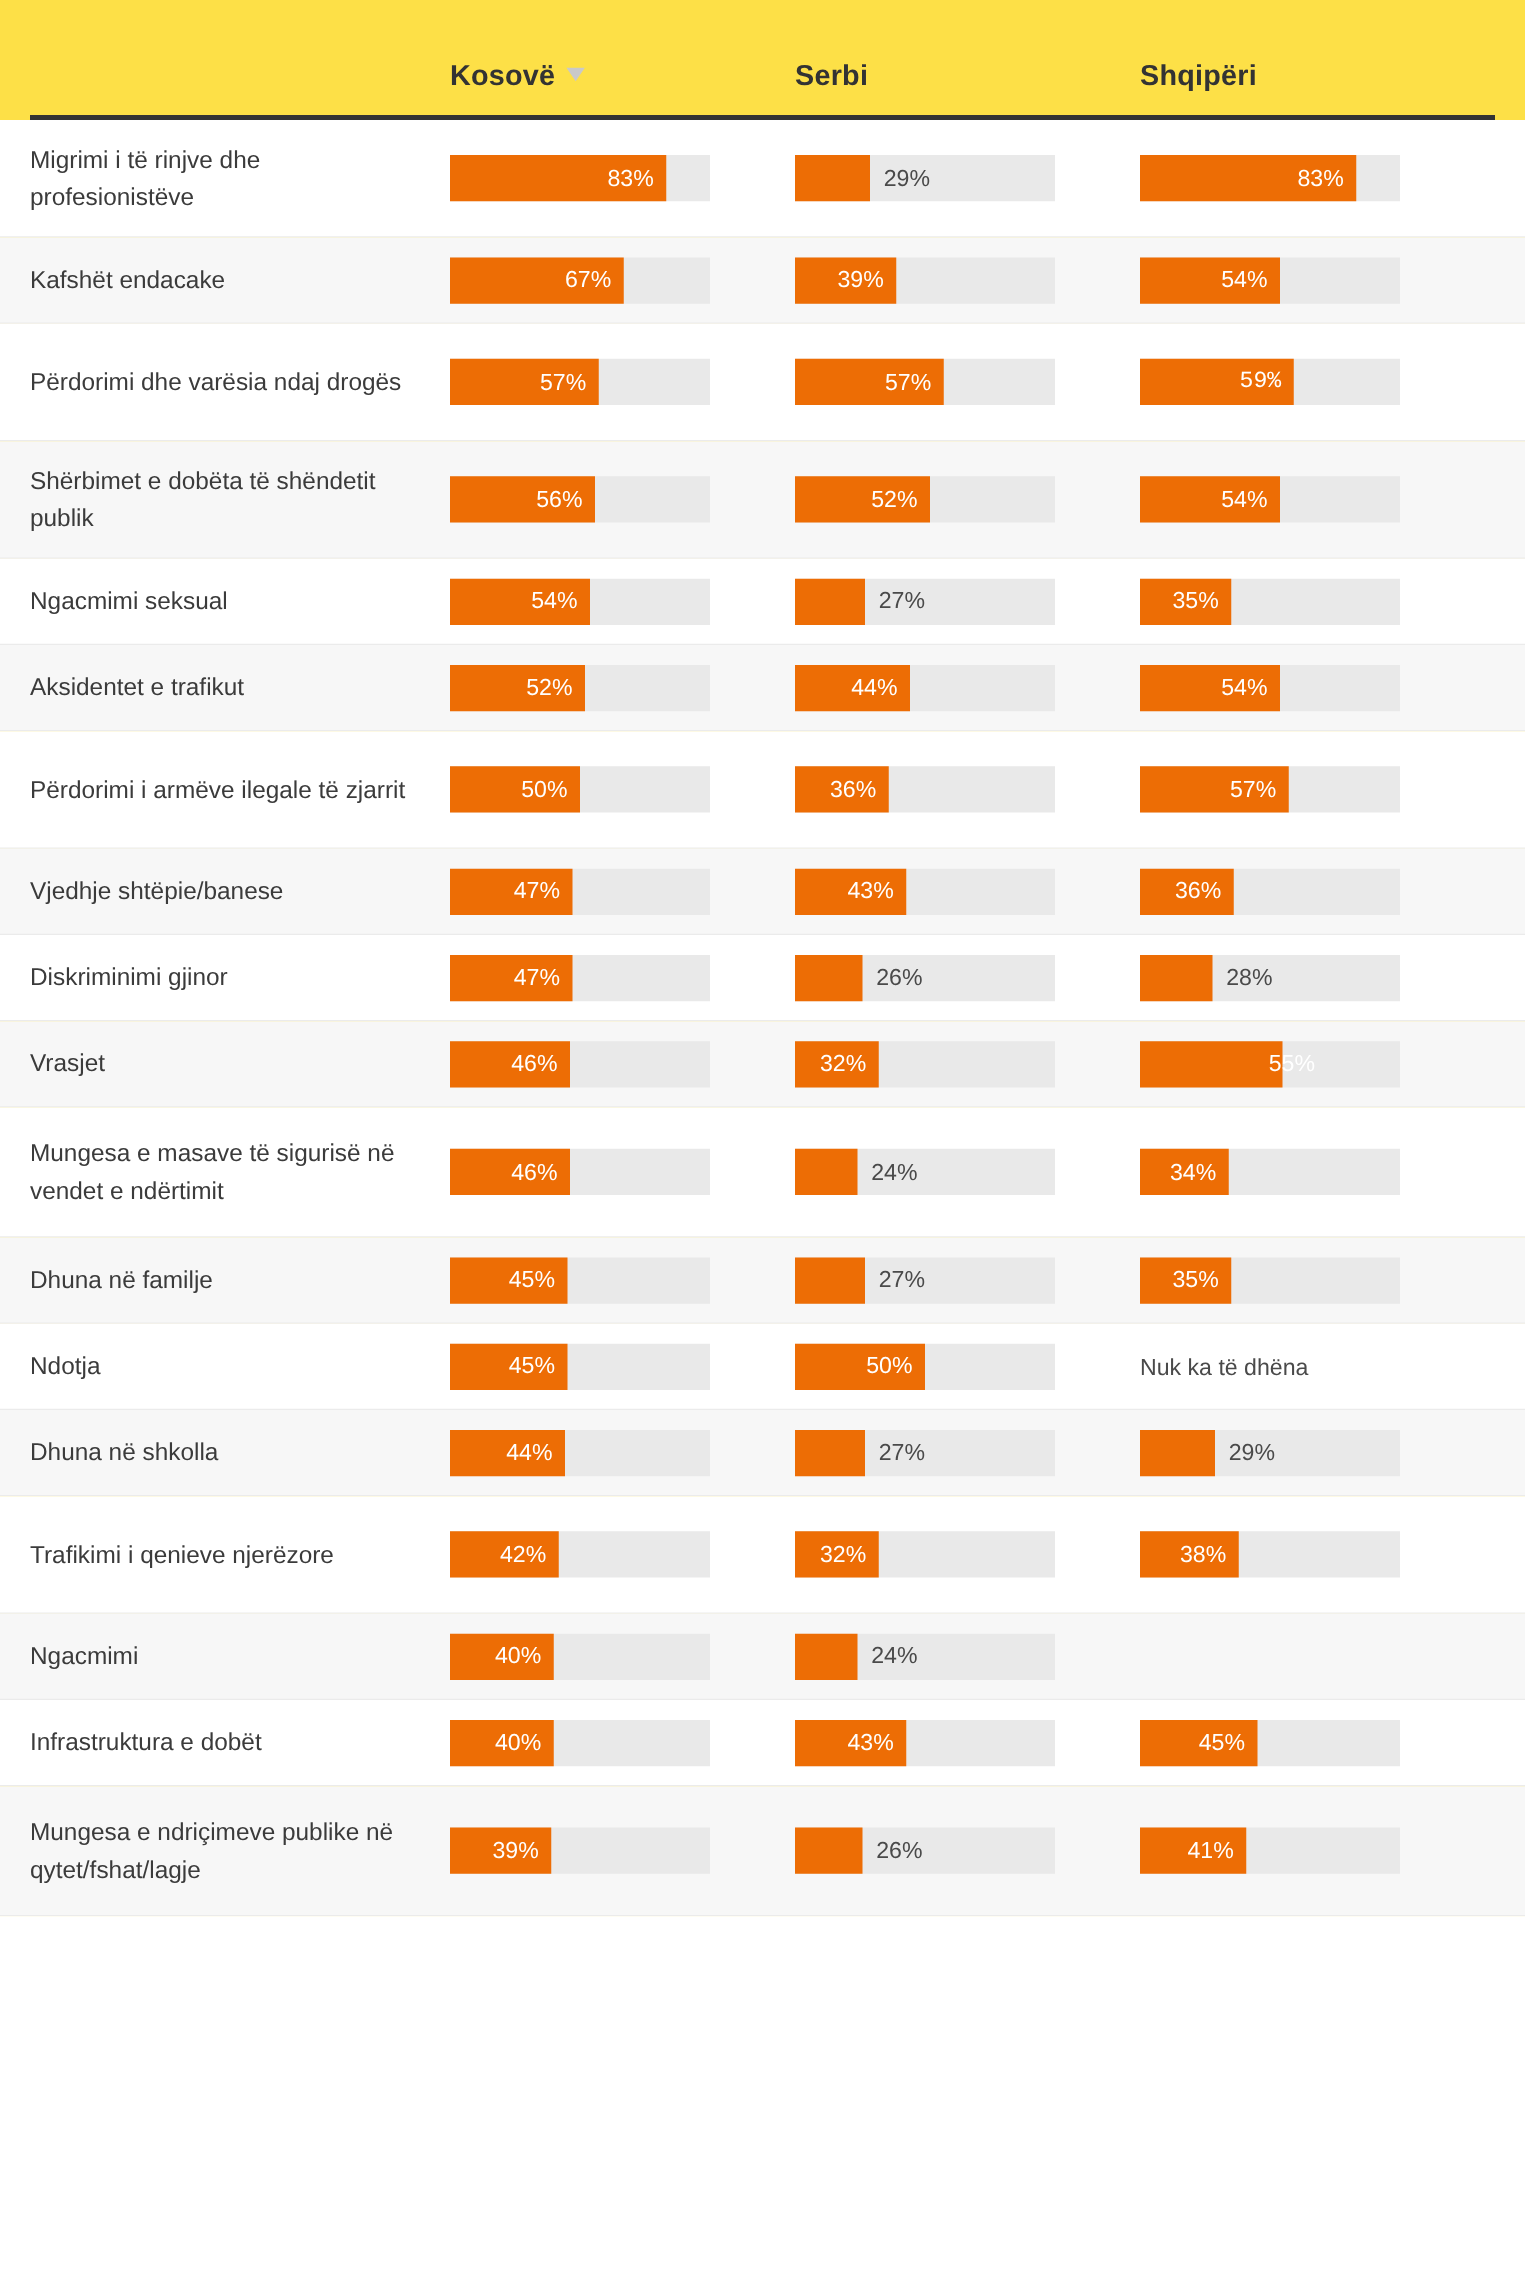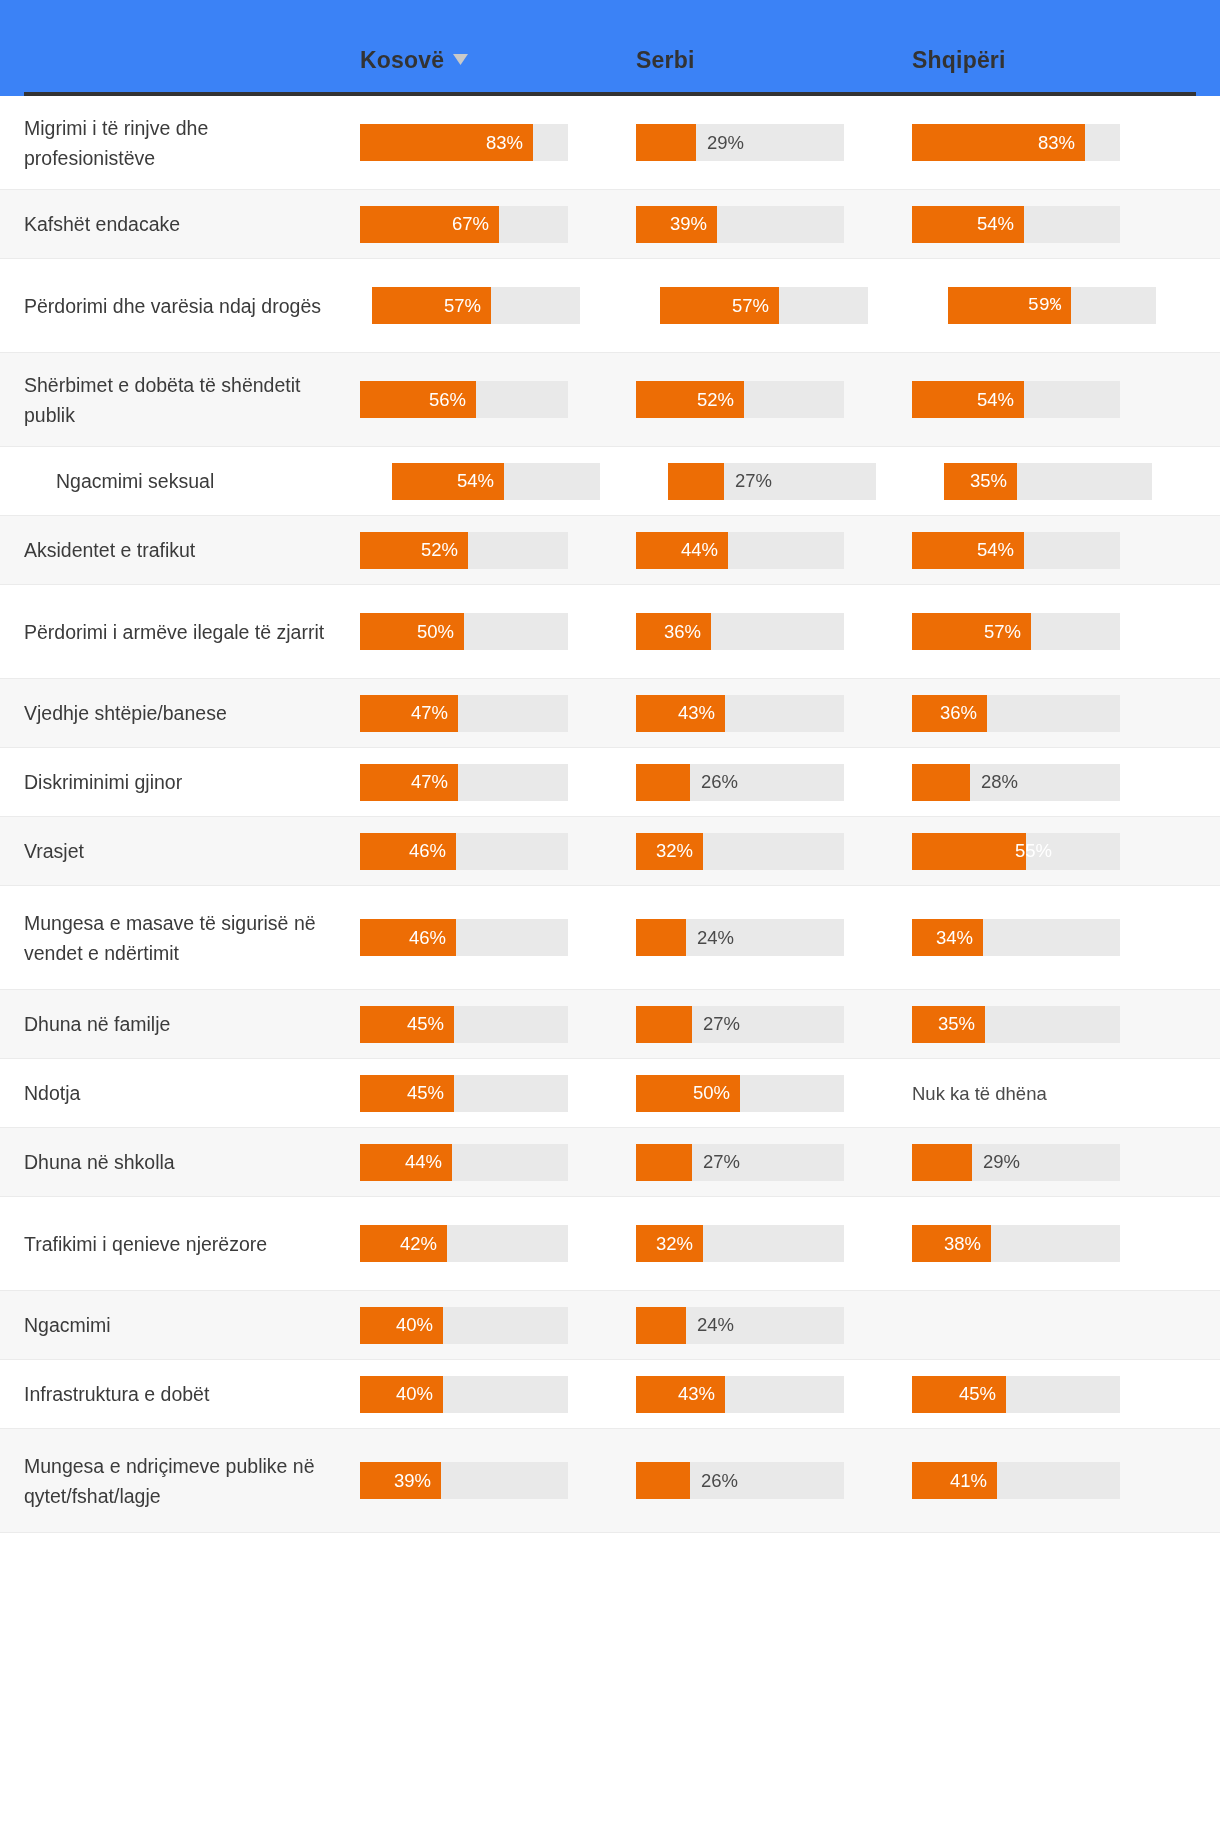--- a/index.html
+++ b/index.html
@@ -7,21 +7,21 @@
   body{
     width:1220px;
     background:#ffffff;
     font-family:"Liberation Sans", sans-serif;
     -webkit-font-smoothing:antialiased;
   }
   .chart-wrap{
     width:1220px;
     box-sizing:border-box;
     padding:0 0 0 0;
-    background:#3b82f6;
+    background:#fde047;
   }
 
   
   .head-row{
     display:flex;
     align-items:flex-end;
     height:92px;
     padding-left:24px;
     box-sizing:border-box;
   }
@@ -179,21 +179,21 @@
             <span class="val-in" style="left: 71px; transform: translate(-100%, -50%);">39%</span>
           </div>
         </div>
         <div class="cell-bar">
           <div class="track">
             <div class="fill" title="54%" style="width: 112px;"></div>
             <span class="val-in" style="left: 102px; transform: translate(-100%, -50%);">54%</span>
           </div>
         </div>
       </div>
-      <div class="row" style="height: 94px; gap: 12px;">
+      <div class="row" style="height: 94px;">
         <div class="cell-label">Përdorimi dhe varësia ndaj drogës</div>
         <div class="cell-bar">
           <div class="track">
             <div class="fill" title="57%" style="width: 119px;"></div>
             <span class="val-in" style="left: 109px; transform: translate(-100%, -50%);">57%</span>
           </div>
         </div>
         <div class="cell-bar">
           <div class="track">
             <div class="fill" title="57%" style="width: 119px;"></div>
@@ -221,21 +221,21 @@
             <span class="val-in" style="left: 98px; transform: translate(-100%, -50%);">52%</span>
           </div>
         </div>
         <div class="cell-bar">
           <div class="track">
             <div class="fill" title="54%" style="width: 112px;"></div>
             <span class="val-in" style="left: 102px; transform: translate(-100%, -50%);">54%</span>
           </div>
         </div>
       </div>
-      <div class="row" style="height: 69px; justify-content: flex-end;">
+      <div class="row" style="height: 69px;">
         <div class="cell-label">Ngacmimi seksual</div>
         <div class="cell-bar">
           <div class="track">
             <div class="fill" title="54%" style="width: 112px;"></div>
             <span class="val-in" style="left: 102px; transform: translate(-100%, -50%);">54%</span>
           </div>
         </div>
         <div class="cell-bar">
           <div class="track">
             <div class="fill" title="27%" style="width: 56px;"></div>

